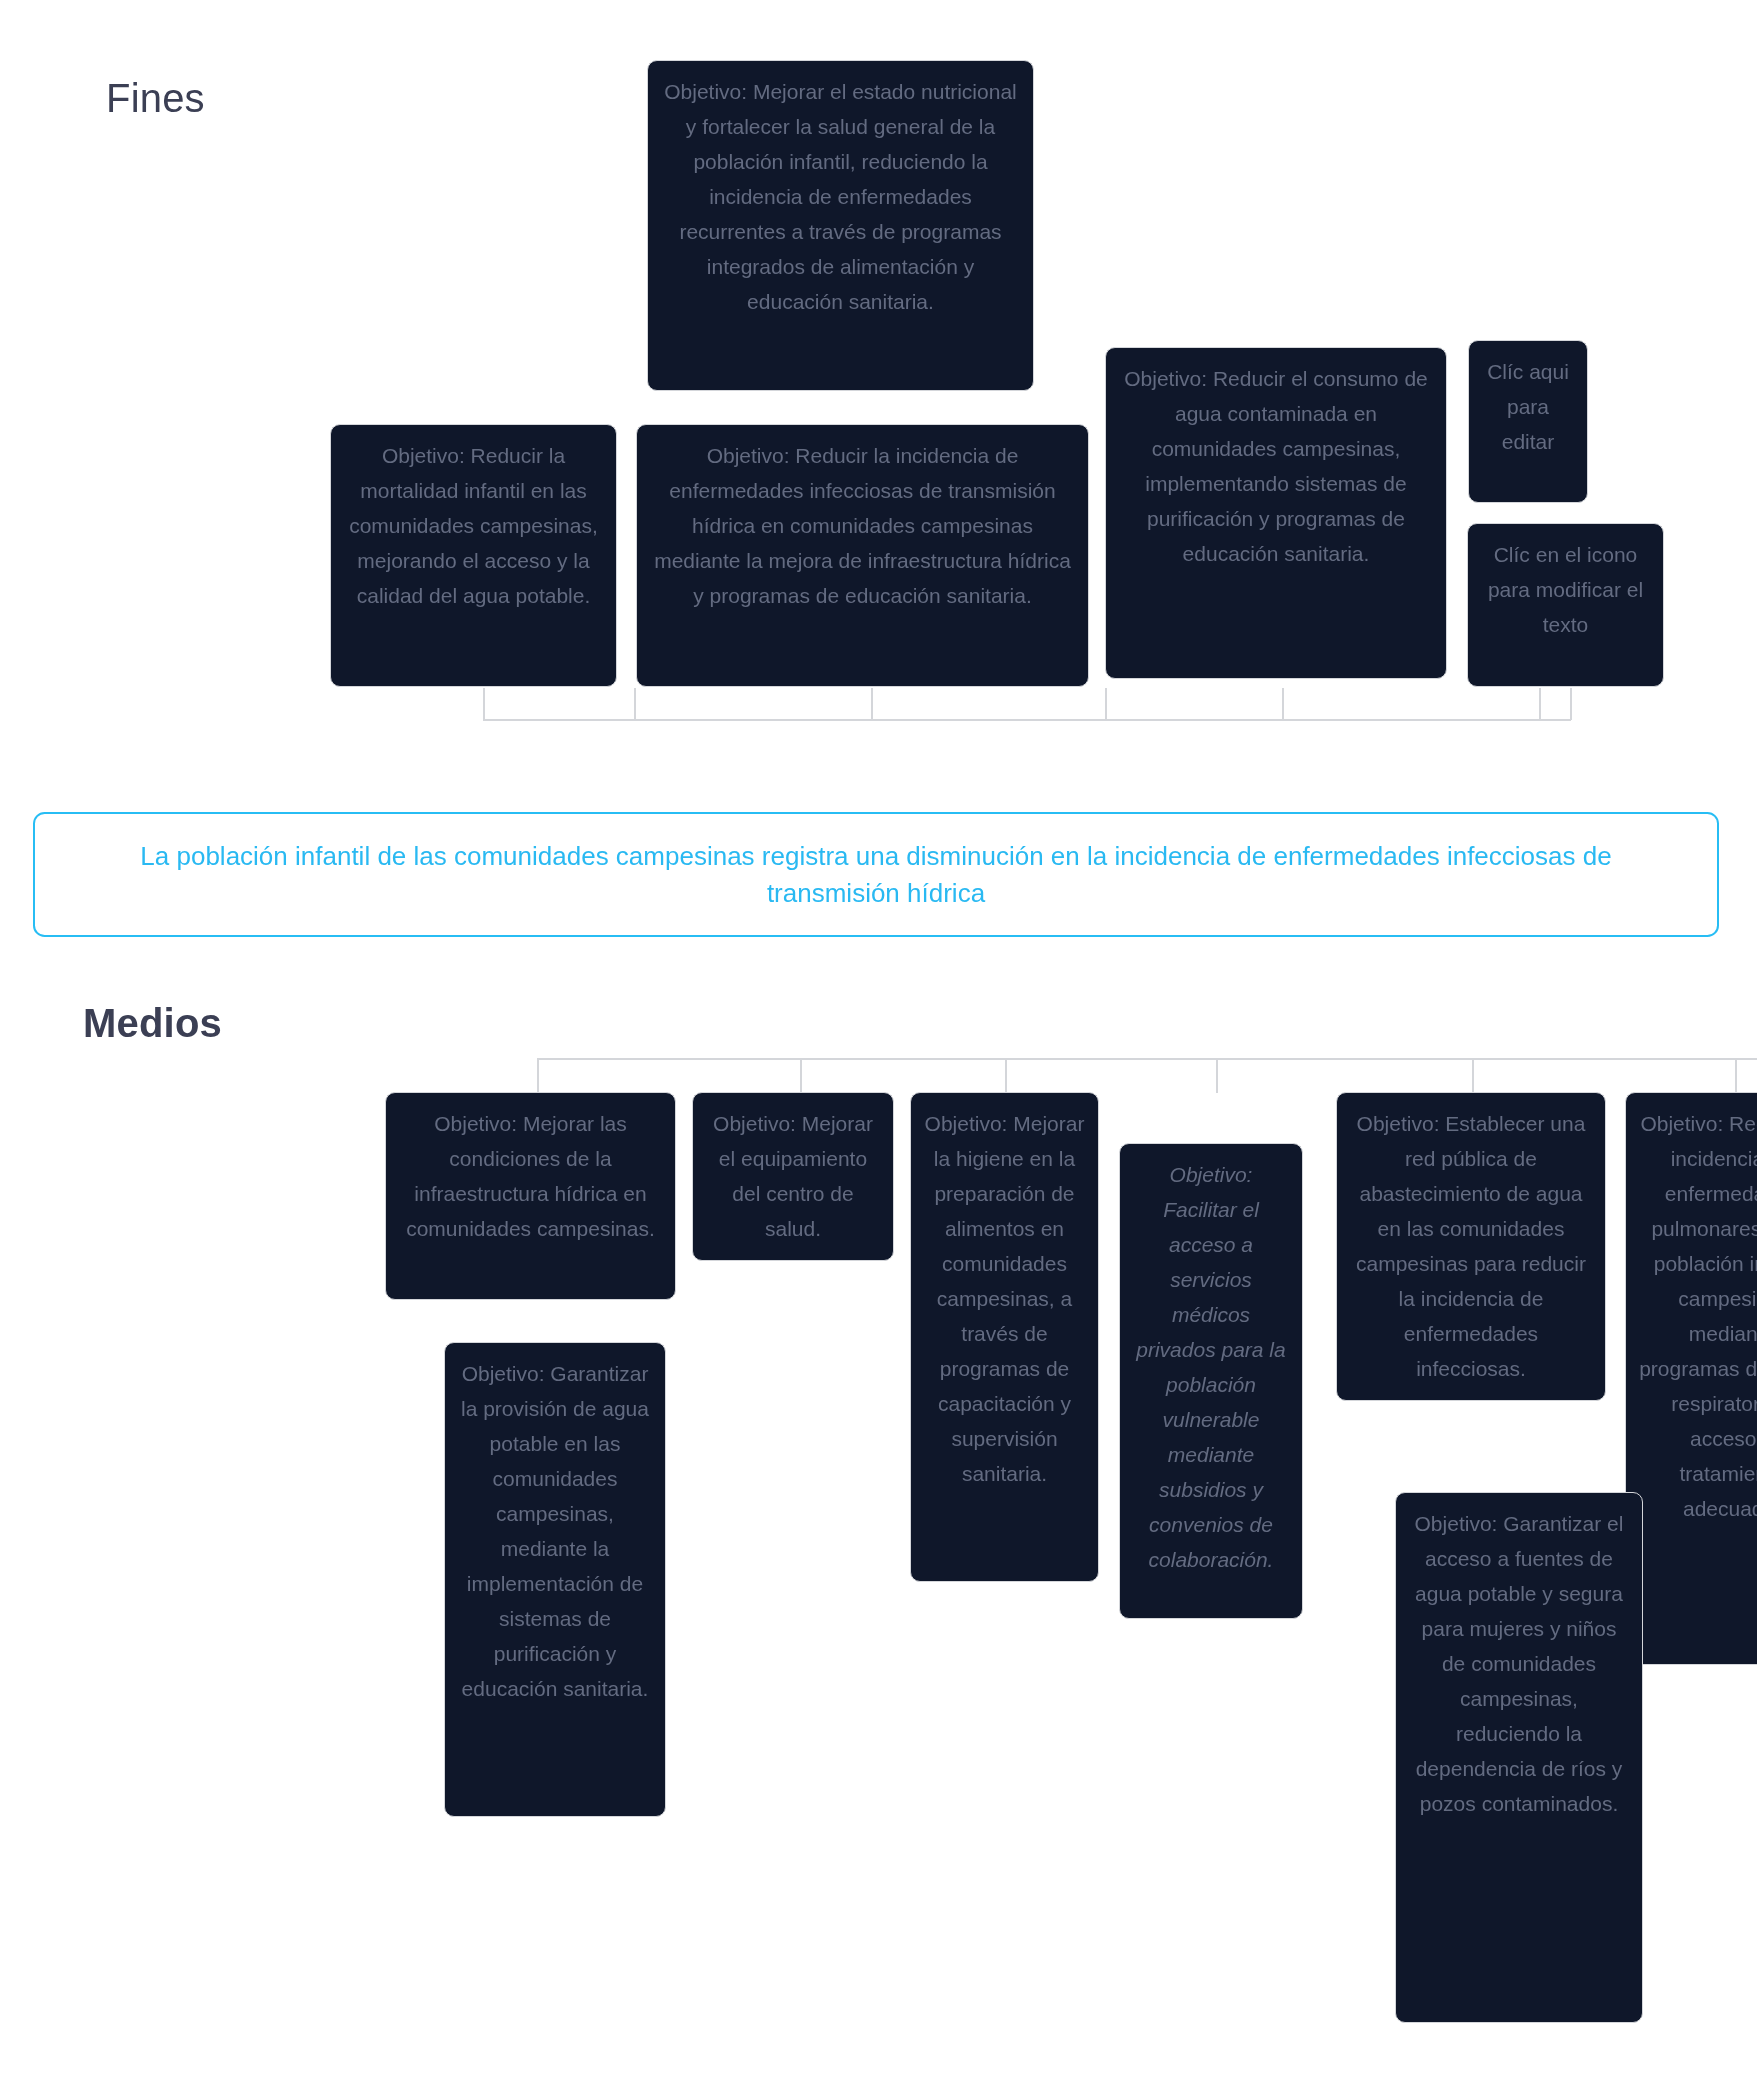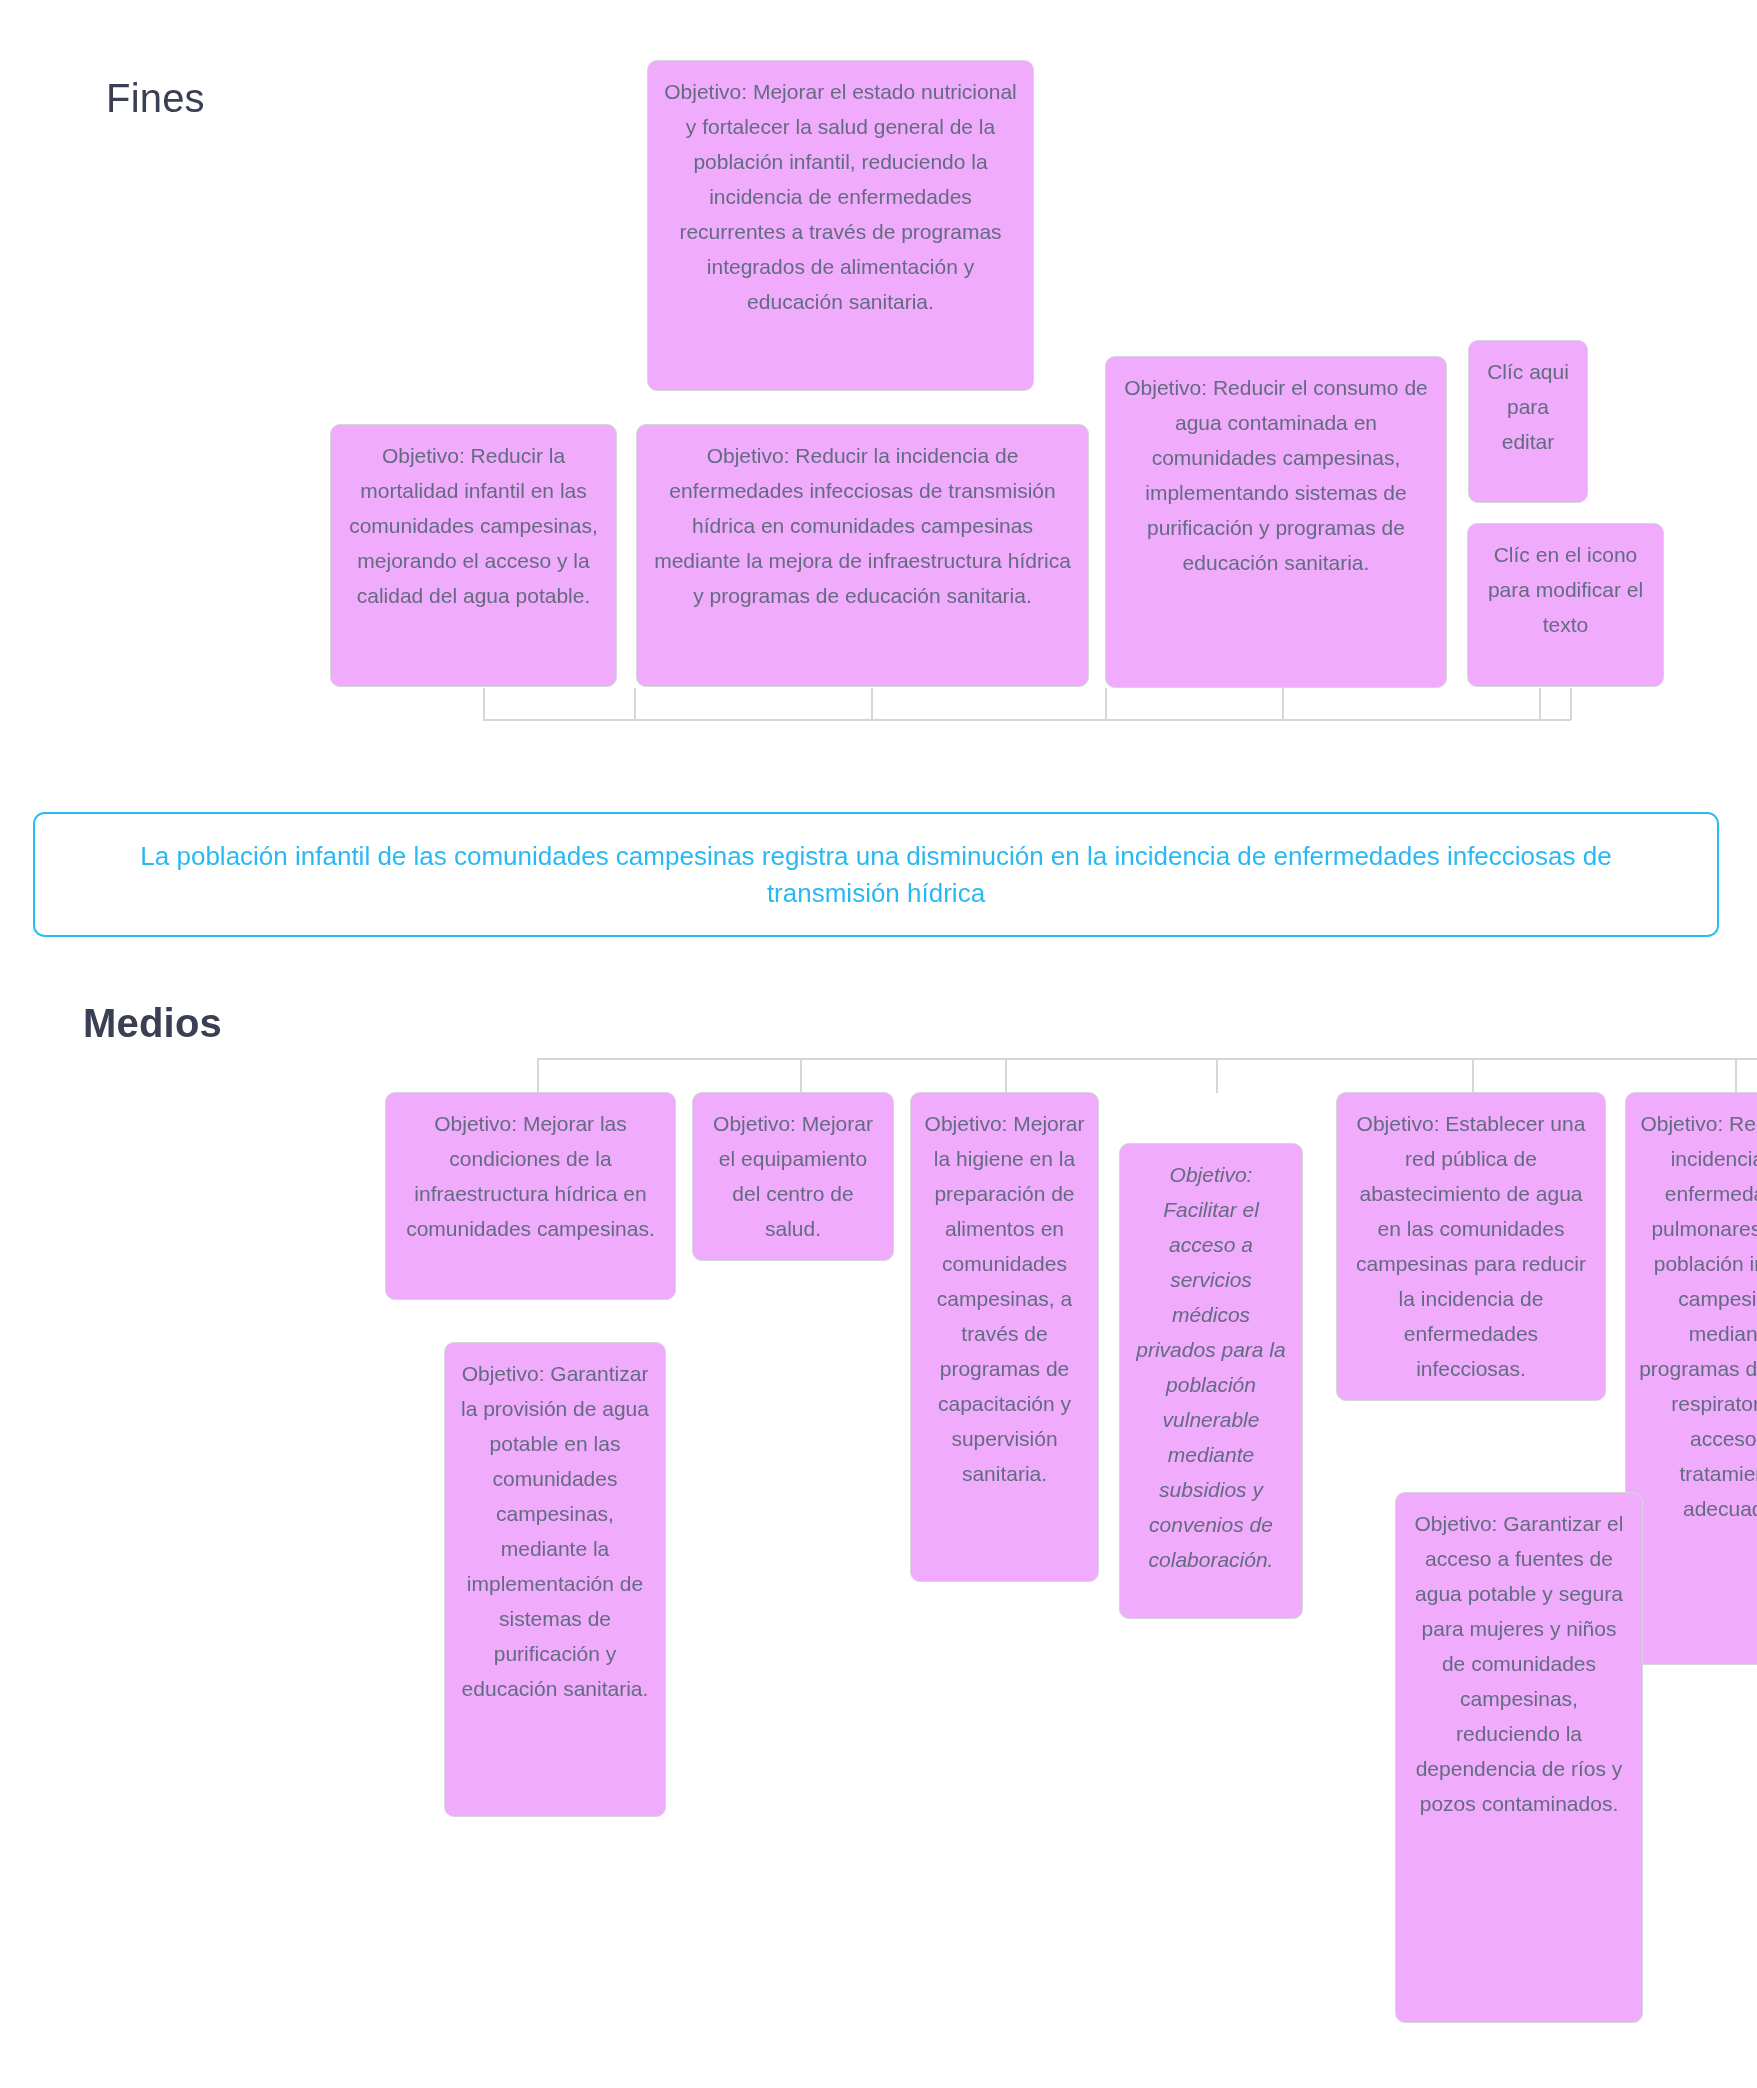--- a/index.html
+++ b/index.html
@@ -27,21 +27,21 @@
     white-space: nowrap;
   }
   #title-fines  { left: 106px; top: 76px; }
   #title-medios { left: 83px; top: 1001px; font-weight: bold; }
 
   
   .card {
     position: absolute;
     border: 1.7px solid #d4d6da;
     border-radius: 10px;
-    background: #f0abfc;
+    background: #0f172a;
     color: #636b81;
     font-size: 21px;
     line-height: 35px;
     text-align: center;
     padding: 13.3px 11.6px;
     z-index: 3;
   }
   .card.small { font-size: 21px; }
 
   
@@ -96,21 +96,21 @@
   </div>
 
   <div class="card" style="left:330px; top:424px; width:287px; min-height:263px;">
     <span>Objetivo: Reducir la mortalidad infantil en las comunidades campesinas, mejorando el acceso y la calidad del agua potable.</span>
   </div>
 
   <div class="card" style="left:636px; top:424px; width:453px; min-height:263px;">
     <span>Objetivo: Reducir la incidencia de enfermedades infecciosas de transmisión hídrica en comunidades campesinas mediante la mejora de infraestructura hídrica y programas de educación sanitaria.</span>
   </div>
 
-  <div class="card" style="left:1105px; top:356px; width:342px; min-height:332px;">
+  <div class="card" style="left:1105px; top:347px; width:342px; min-height:332px;">
     <span>Objetivo: Reducir el consumo de agua contaminada en comunidades campesinas, implementando sistemas de purificación y programas de educación sanitaria.</span>
   </div>
 
   <div class="card small" style="left:1468px; top:340px; width:120px; min-height:163px;">
     <span>Clíc aqui para editar</span>
   </div>
 
   <div class="card small" style="left:1467px; top:523px; width:197px; min-height:164px;">
     <span>Clíc en el icono para modificar el texto</span>
   </div>

